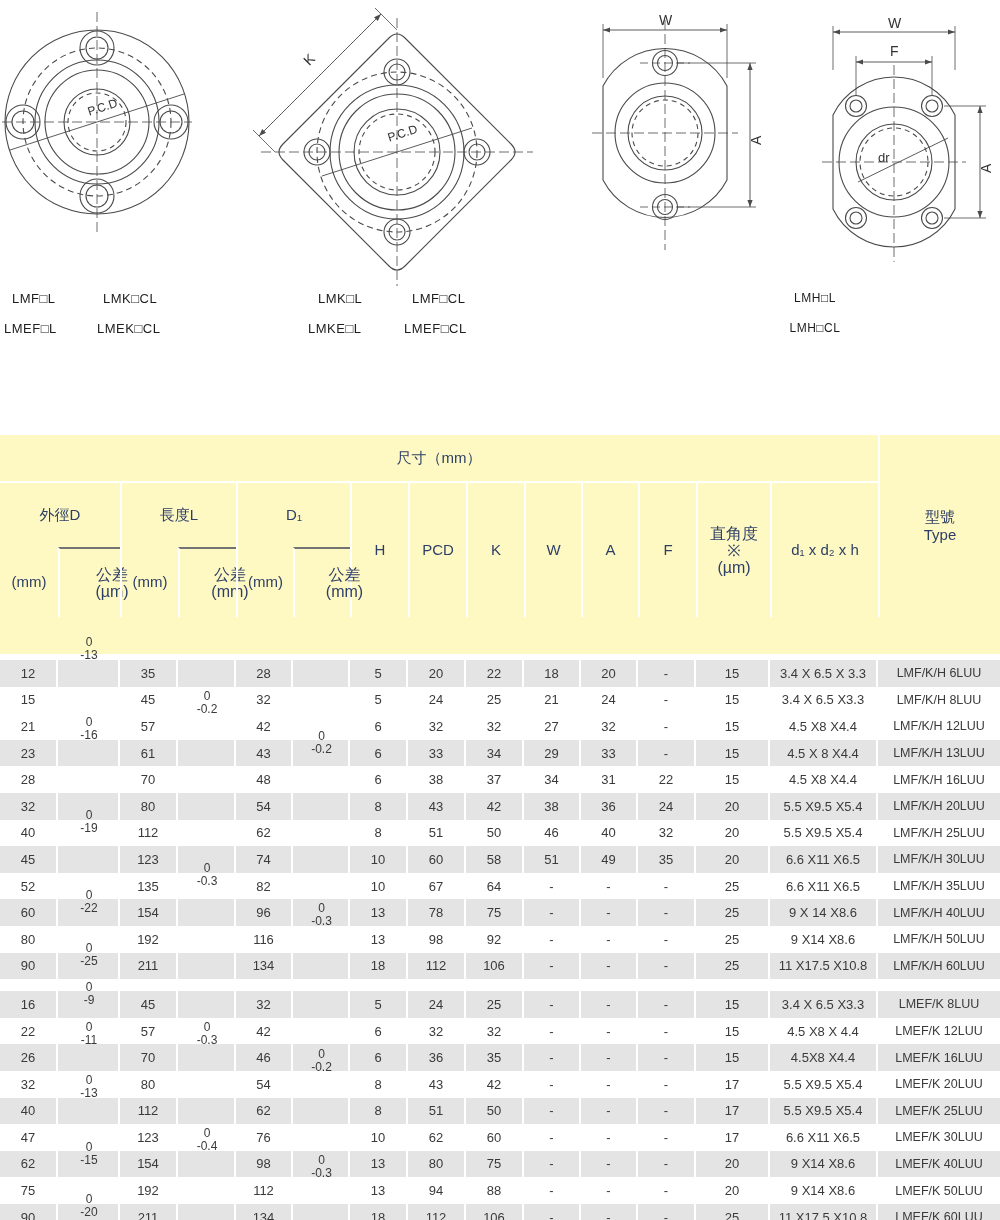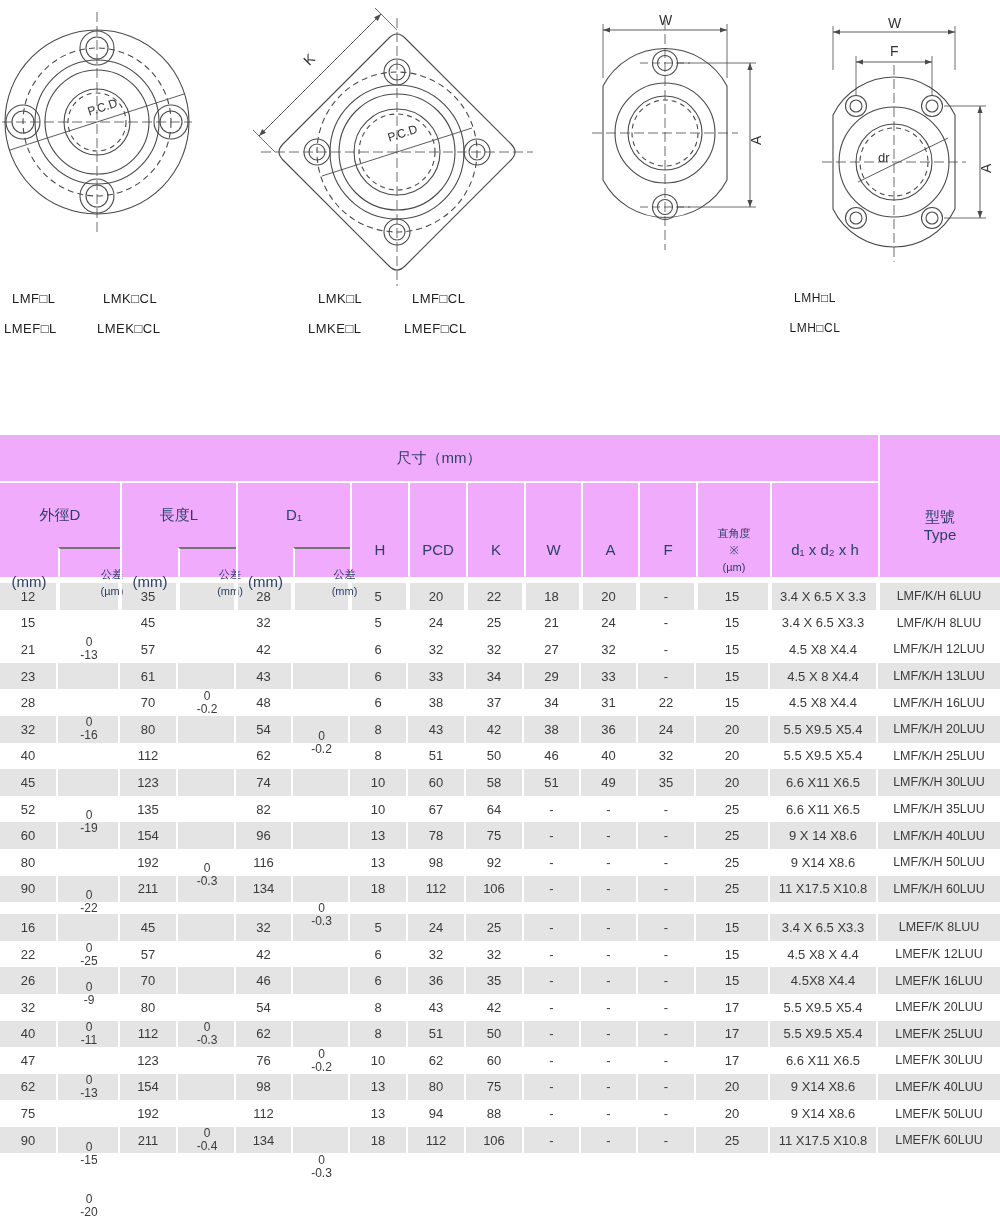--- a/index.html
+++ b/index.html
@@ -6,27 +6,27 @@
   body { background:#888; font-family:"Liberation Sans", sans-serif; }
   .page { position:relative; width:1000px; height:1220px; background:#ffffff; overflow:hidden; margin:0 auto; }
 
   
   .drawings { position:absolute; left:0; top:0; width:1000px; height:430px; }
   .caption { position:absolute; font-size:13px; color:#1d1d1d; letter-spacing:0.5px; white-space:nowrap; }
   .capbox { position:absolute; text-align:center; font-size:12px; color:#1d1d1d; letter-spacing:0.5px; }
 
   
   .spec-table { position:absolute; left:0; top:435px; width:1000px; }
-  .thead { position:relative; height:142px; background:#f0abfc; color:#2e3f66; }
+  .thead { position:relative; height:219px; background:#fef9c3; color:#2e3f66; }
   .hcell { position:absolute; display:flex; align-items:center; justify-content:center;
            text-align:center; font-size:15px; white-space:pre-line; line-height:18px; }
   .bl { border-left:2px solid #fff; }
   .bt { border-top:2px solid #737373;padding-left:44px; }
   .bb { border-bottom:2px solid #fff; }
-  .small { font-size:11px; line-height:17px; }
+  .small { font-size:16px; line-height:17px; }
   .spacer6 { height:6px; background:#fff; }
   .sec-gap { height:12px; background:#fff; }
   table.body-table { border-collapse:separate; border-spacing:0; table-layout:fixed; width:1000px; }
   table.body-table td { height:26.6px; padding:0; text-align:center; vertical-align:middle;
       font-size:13px; color:#3a3a3a; border-right:2px solid #fff; overflow:hidden; white-space:nowrap; }
   table.body-table td:last-child { border-right:none; font-size:12.5px; }
   tr.rg td { background:#e4e4e4; }
   tr.rw td { background:#ffffff; }
   .tol { position:absolute; text-align:center; font-size:12px; line-height:13px;
          white-space:pre-line; color:#3a3a3a; }

